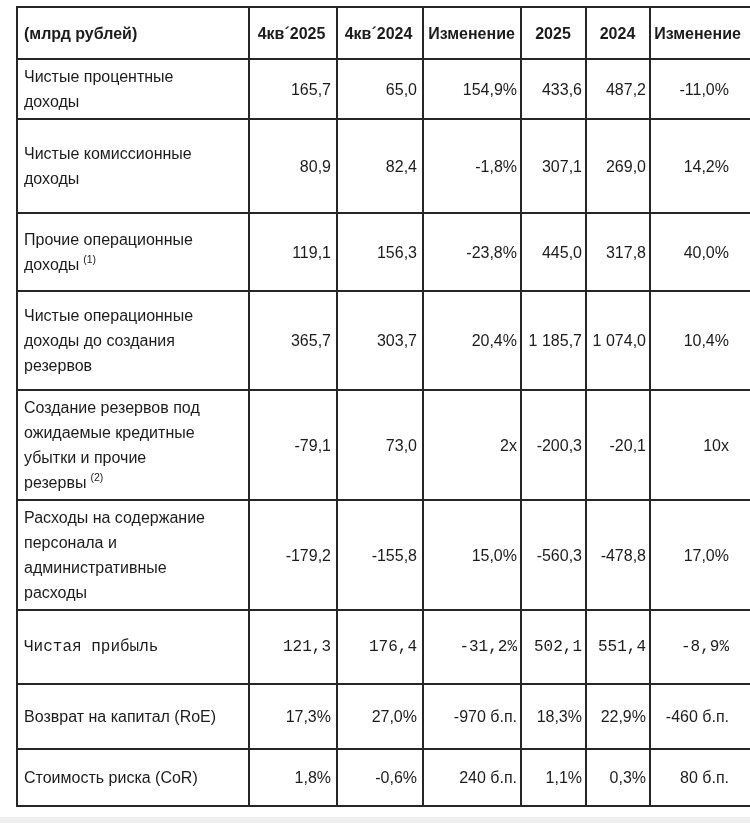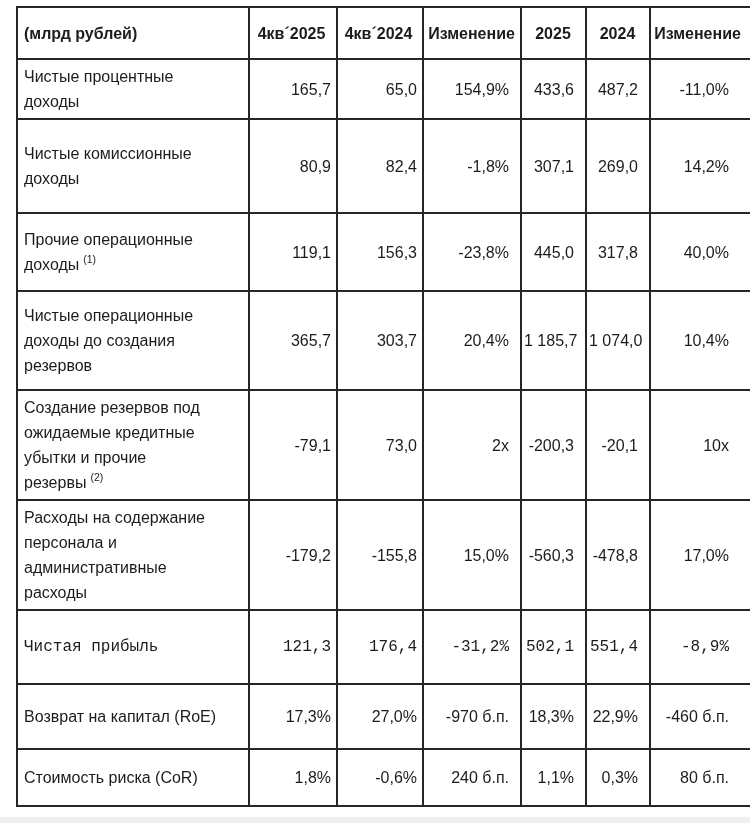--- a/index.html
+++ b/index.html
@@ -55,21 +55,21 @@
   td.lbl {
     text-align: left;
     padding: 4px 20px 4px 6px;
     white-space: pre-line;
   }
   td.num {
     text-align: right;
     white-space: nowrap;
     padding: 2px 5px 2px 2px;
   }
-  td.num.p4, td.num.p5, td.num.p6 { padding-right: 11px; }
+  td.num.p4, td.num.p5, td.num.p6 { padding-right: 3px; }
   td.num.p7 { padding-right: 24px; }
   sup.fn {
     font-size: 10.5px;
     line-height: 0;
     position: relative;
     top: -1px;
     margin-left: 4px;
     letter-spacing: 0;
   }
   .bottom-strip {

